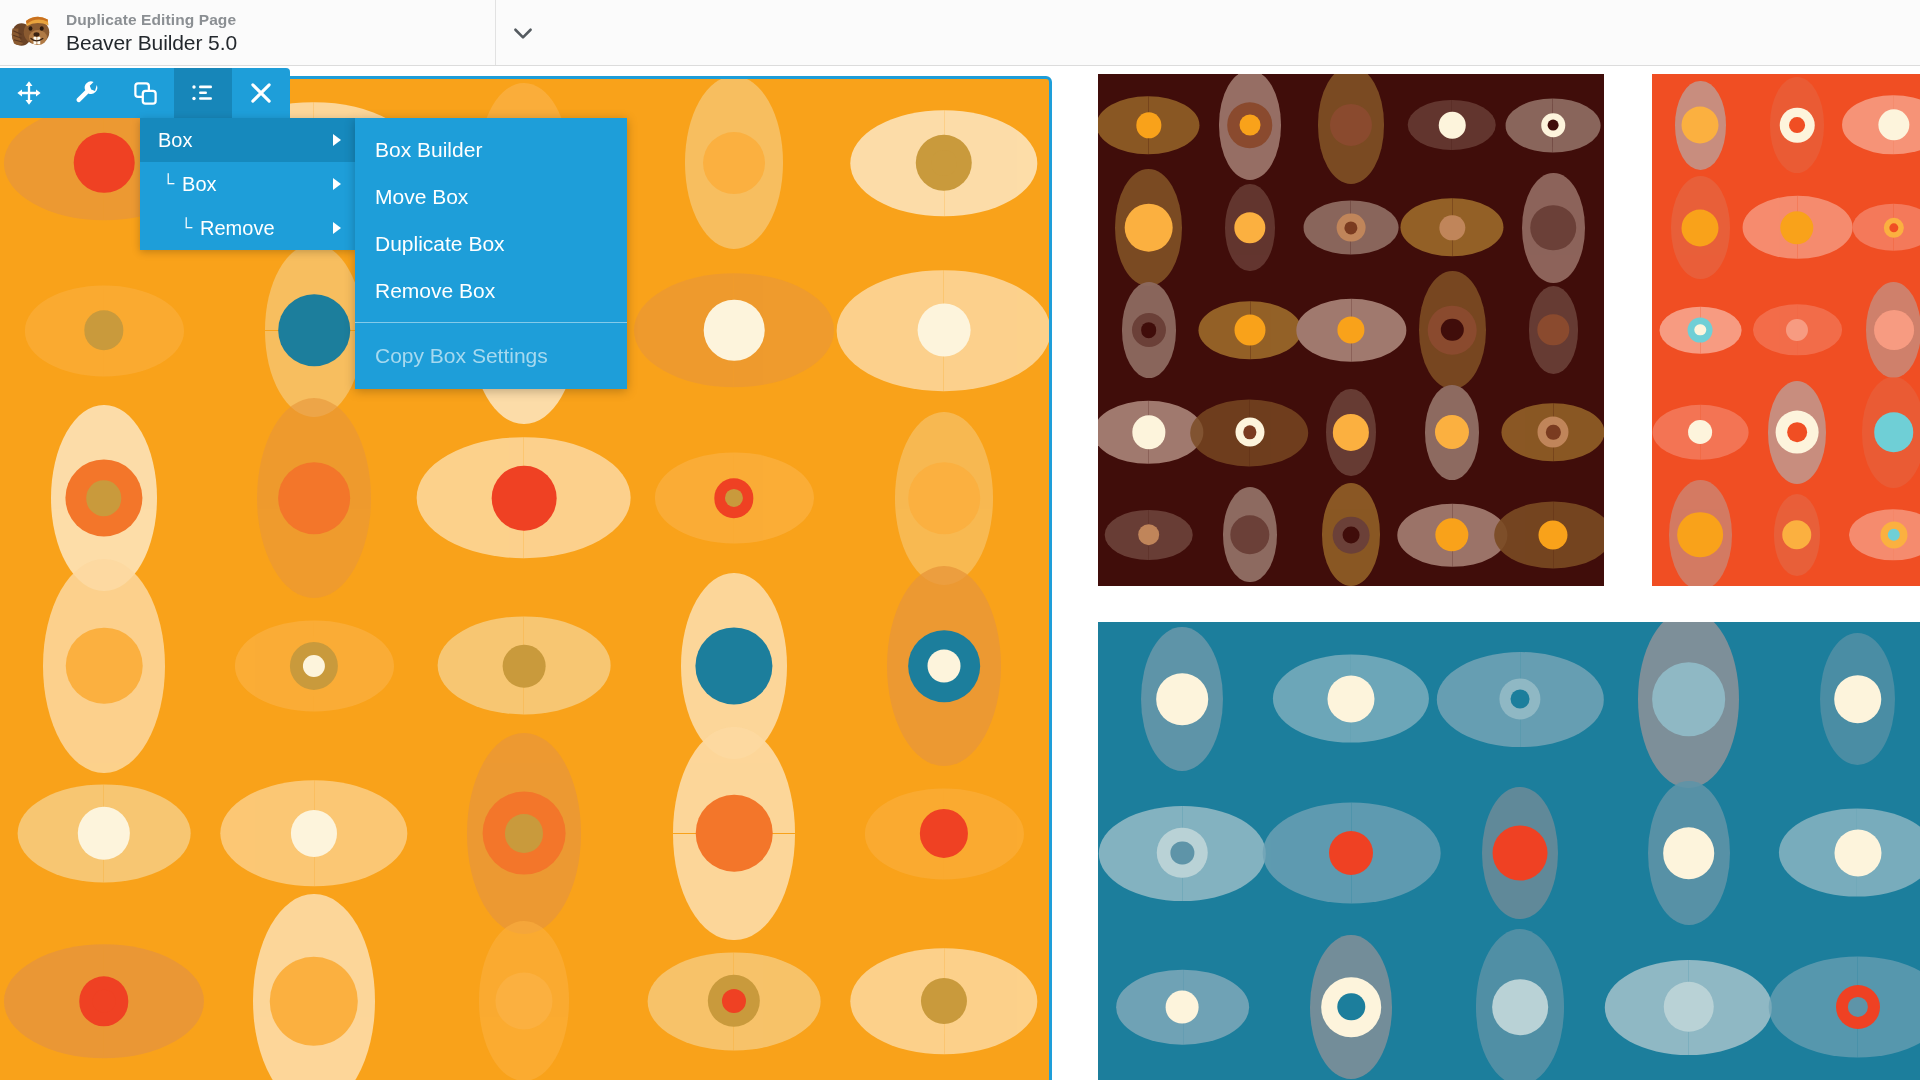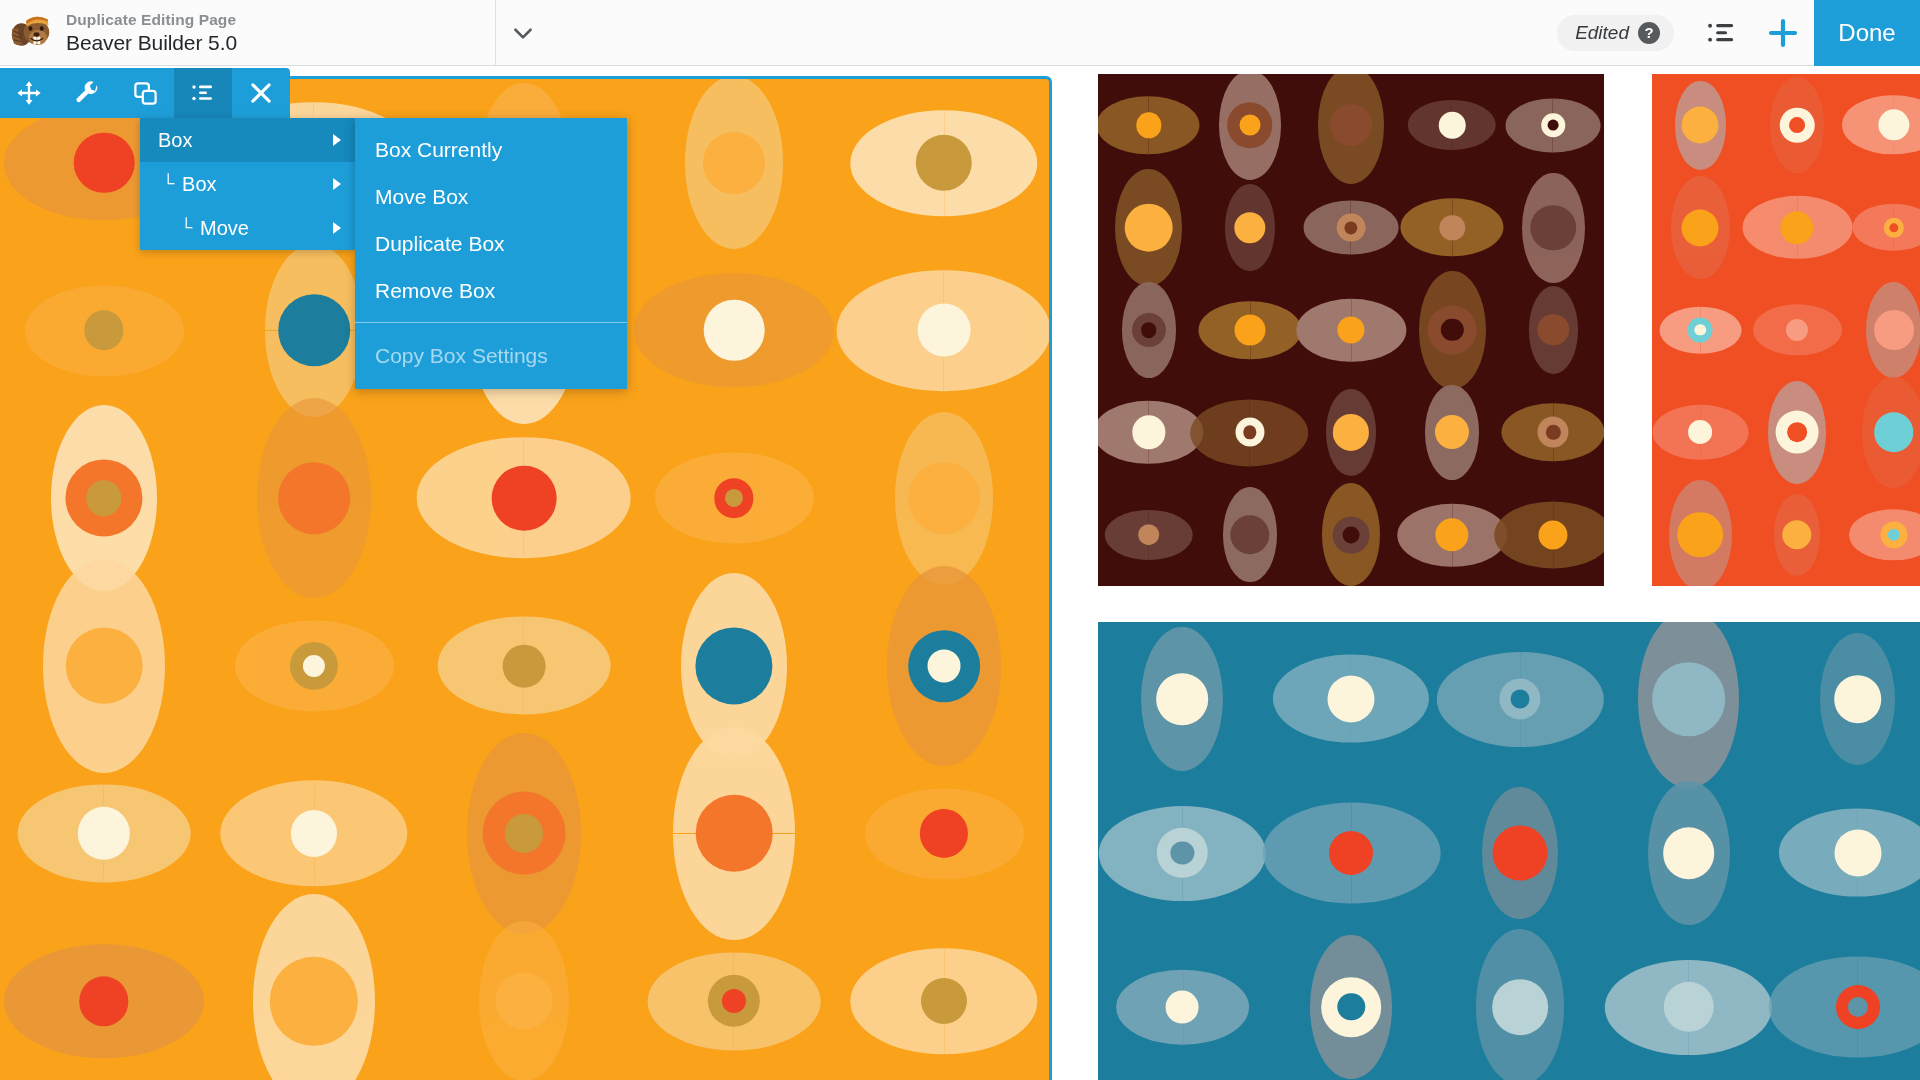--- a/index.html
+++ b/index.html
@@ -225,47 +225,20 @@
       <div class="tb-title">Beaver Builder 5.0</div>
     </div>
   </div>
 
   <div class="tb-chev">
     <svg width="26" height="26" viewBox="0 0 24 24">
       <path d="M5 9 L12 16 L19 9" stroke="#555b60" stroke-width="2.4" fill="none" stroke-linecap="round" stroke-linejoin="round"></path>
     </svg>
   </div>
 
-  <div class="tb-right">
-
-    <div class="edited-pill">
-      <span class="lbl">Edited</span>
-      <span class="qmark">?</span>
-    </div>
-
-    <div class="icon-btn">
-      <svg width="34" height="34" viewBox="0 0 28 28">
-        <circle cx="5" cy="8" r="1.6" fill="#3c4043"></circle>
-        <rect x="10" y="6.6" width="14" height="2.6" rx="1.3" fill="#3c4043"></rect>
-        <rect x="10" y="12.5" width="9" height="2.6" rx="1.3" fill="#3c4043"></rect>
-        <circle cx="5" cy="19.5" r="1.6" fill="#3c4043"></circle>
-        <rect x="10" y="18.2" width="14" height="2.6" rx="1.3" fill="#3c4043"></rect>
-      </svg>
-    </div>
-
-    <div class="icon-btn">
-      <svg width="36" height="36" viewBox="0 0 24 24">
-        <path d="M12 4 V20 M4 12 H20" stroke="#1e9ed9" stroke-width="2.8" stroke-linecap="round"></path>
-      </svg>
-    </div>
-
-    <div class="done-btn">
-      <span>Done</span>
-    </div>
-  </div>
 </div>
 
 <div id="canvas">
 
   <div class="photo-box" id="box-orange">
     <div class="pat" id="pat-orange">
         <div class="eye" style="left:4.883999999999986px;top:26.97733333333332px;width:200.23200000000003px;height:113.71200000000002px;">
           <div class="lens" style="opacity:0.75;transform:rotate(90deg);transform-origin:center;width:113.71200000000002px;height:200.23200000000003px;left:43.260000000000005px;top:-43.260000000000005px;">
             <i class="t" style="background:#e8963a"></i>
             <i class="b" style="background:#e8963a"></i>
@@ -945,25 +918,25 @@
       <span>Box</span>
       <span class="arrow"></span>
     </div>
     <div class="mi lvl2">
       <span class="ind">└</span>
       <span>Box</span>
       <span class="arrow"></span>
     </div>
     <div class="mi lvl3">
       <span class="ind">└</span>
-      <span>Move</span>
+      <span>Remove</span>
       <span class="arrow"></span>
     </div>
   </div>
 
 <div id="menu-sub">
-    <div class="si">Box Currently</div>
+    <div class="si">Box Builder</div>
     <div class="si">Move Box</div>
     <div class="si">Duplicate Box</div>
     <div class="si">Remove Box</div>
     <div class="divider"></div>
     <div class="si disabled">Copy Box Settings</div>
   </div>
 
 </body></html>

